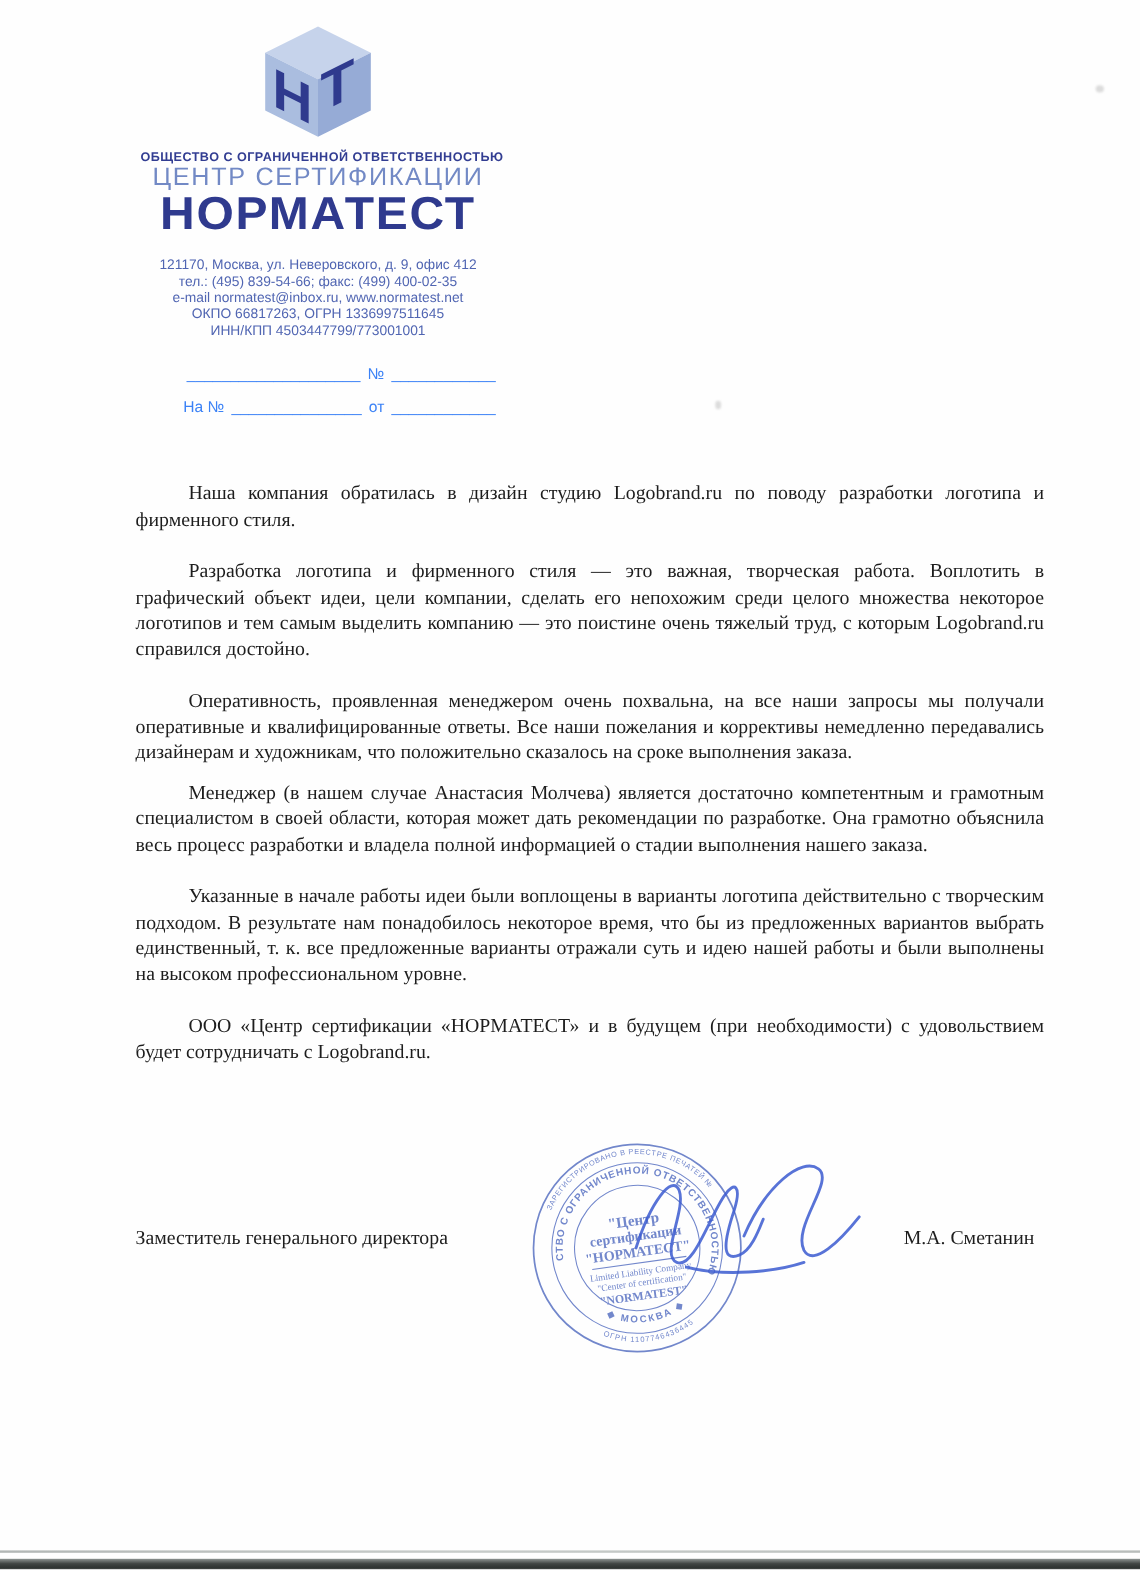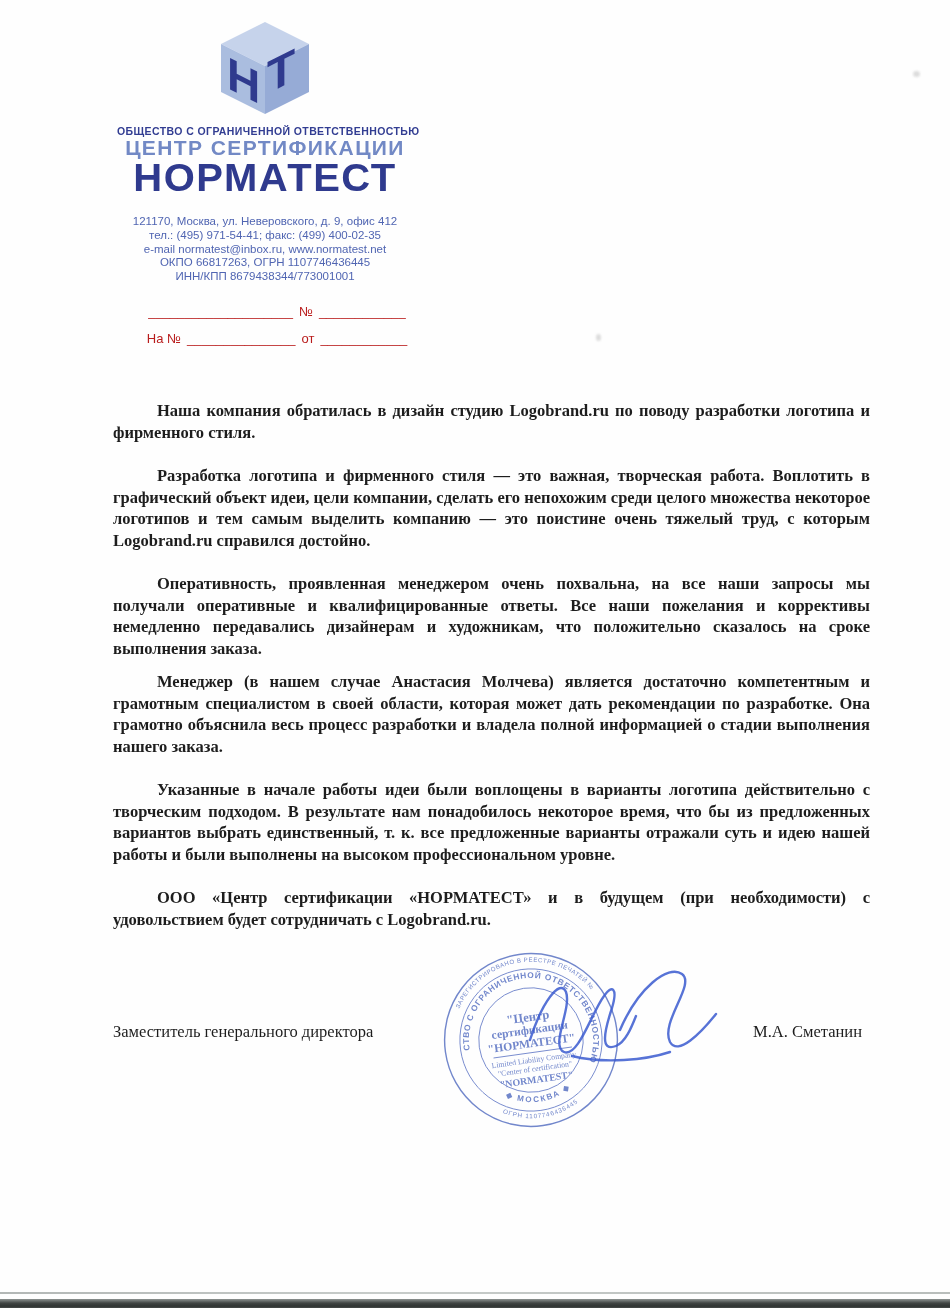--- a/index.html
+++ b/index.html
@@ -16,44 +16,43 @@
   .letterhead{
     position:absolute;left:117px;top:18px;width:296px;
     text-align:center;
   }
   .cube{display:block;margin:0 auto 4px auto;}
   .org-type{
     font-size:10.5px;font-weight:bold;letter-spacing:.4px;
     color:#323d92;white-space:nowrap;
   }
   .org-center{
-    font-size:21px;font-weight:bold;letter-spacing:1.4px;
+    font-size:21px;font-weight:normal;letter-spacing:1.4px;
     color:#7289c5;white-space:nowrap;line-height:22px;
   }
   .org-name{
     font-size:40px;font-weight:800;letter-spacing:1.5px;
     color:#2f3a8e;white-space:nowrap;line-height:38px;
     transform:scaleY(.96);
   }
   .contact{
     margin-top:18px;
     font-size:11.5px;line-height:13.8px;color:#5065b2;
   }
   .refs{
-    margin:14px 0 0 24px;text-align:center;
-    font-size:13px;line-height:27px;color:#b91c1c;white-space:nowrap;
+    margin:14px 0 0 24px;text-align:right;
+    font-size:13px;line-height:27px;color:#3b82f6;white-space:nowrap;
   }
   .refs .lbl{margin:0 6px;}
   
   .letter-body{
     position:absolute;left:113px;top:400px;width:757px;
     font-family:"Liberation Serif","DejaVu Serif",serif;
     font-size:16.5px;line-height:21.5px;color:#1d1d1d;
     text-align:justify;
-    font-weight:bold;
   }
   .letter-body p{margin:0 0 22px 0;text-indent:44px;}
   .letter-body p.tight{margin-bottom:12px;}
   
   .sign-row{
     position:absolute;left:113px;right:88px;top:1022px;
     display:flex;justify-content:space-between;
     font-family:"Liberation Serif","DejaVu Serif",serif;
     font-size:16.5px;color:#1d1d1d;
   }
@@ -87,24 +86,24 @@
         </g>
       </g>
     </svg>
 
     <div class="org-type">ОБЩЕСТВО С ОГРАНИЧЕННОЙ ОТВЕТСТВЕННОСТЬЮ</div>
     <div class="org-center">ЦЕНТР СЕРТИФИКАЦИИ</div>
     <div class="org-name">НОРМАТЕСТ</div>
 
     <div class="contact">
       <div>121170, Москва, ул. Неверовского, д. 9, офис 412</div>
-      <div>тел.: (495) 971-54-41; факс: (499) 400-02-35</div>
+      <div>тел.: (495) 839-54-66; факс: (499) 400-02-35</div>
       <div>e-mail normatest@inbox.ru, www.normatest.net</div>
-      <div>ОКПО 66817263, ОГРН 1107746436445</div>
-      <div>ИНН/КПП 8679438344/773001001</div>
+      <div>ОКПО 66817263, ОГРН 1336997511645</div>
+      <div>ИНН/КПП 4503447799/773001001</div>
     </div>
 
     <div class="refs">
       <div><span>____________________</span><span class="lbl">№</span><span>____________</span></div>
       <div><span class="lbl" style="margin-left:0">На №</span><span>_______________</span><span class="lbl">от</span><span>____________</span></div>
     </div>
   </div>
 
   <div class="letter-body">
     <p>Наша компания обратилась в дизайн студию Logobrand.ru по поводу разработки логотипа и фирменного стиля.</p>

